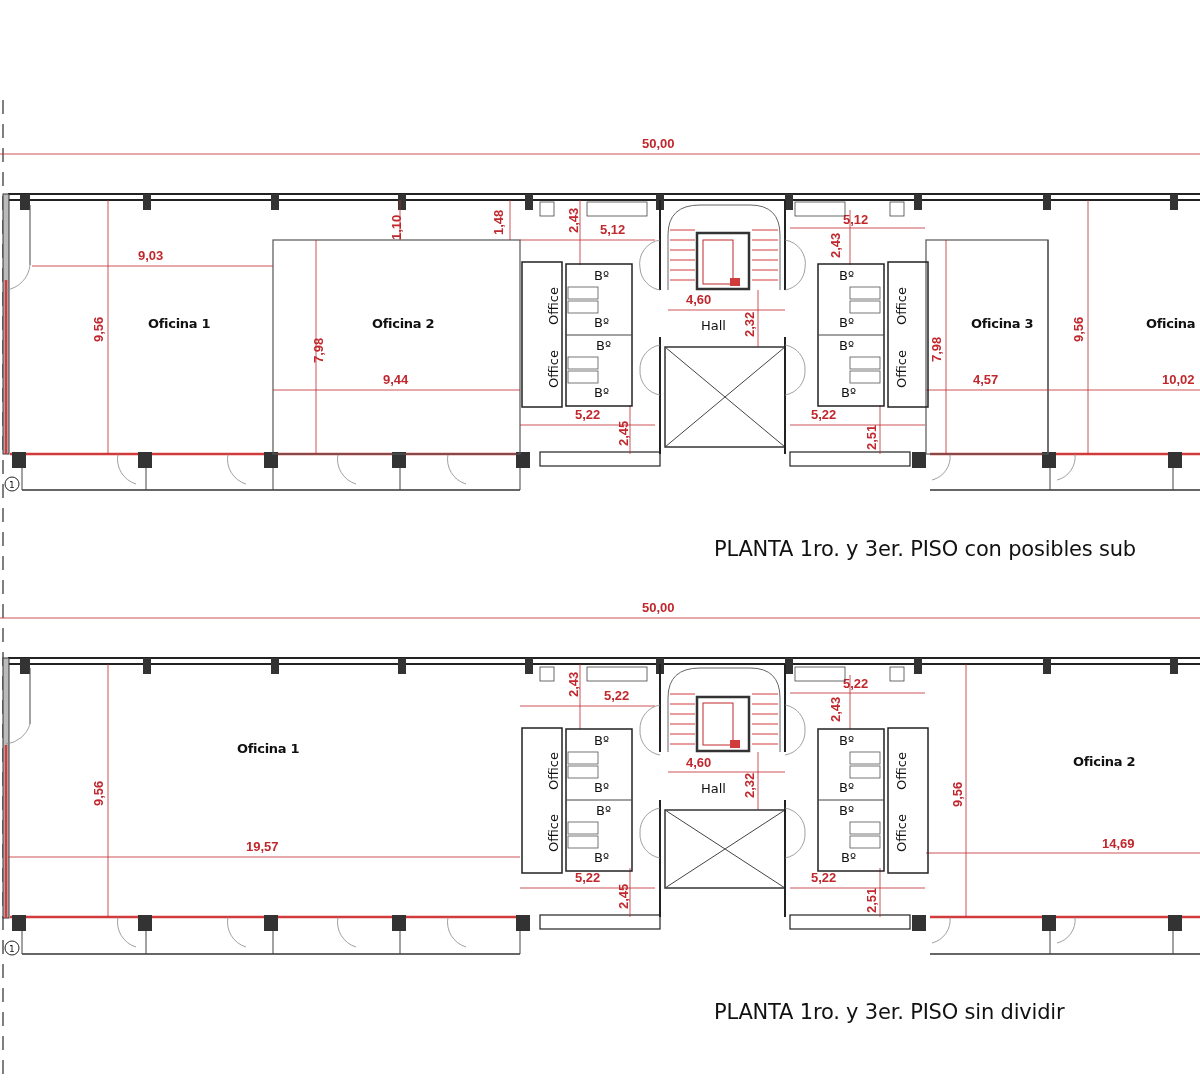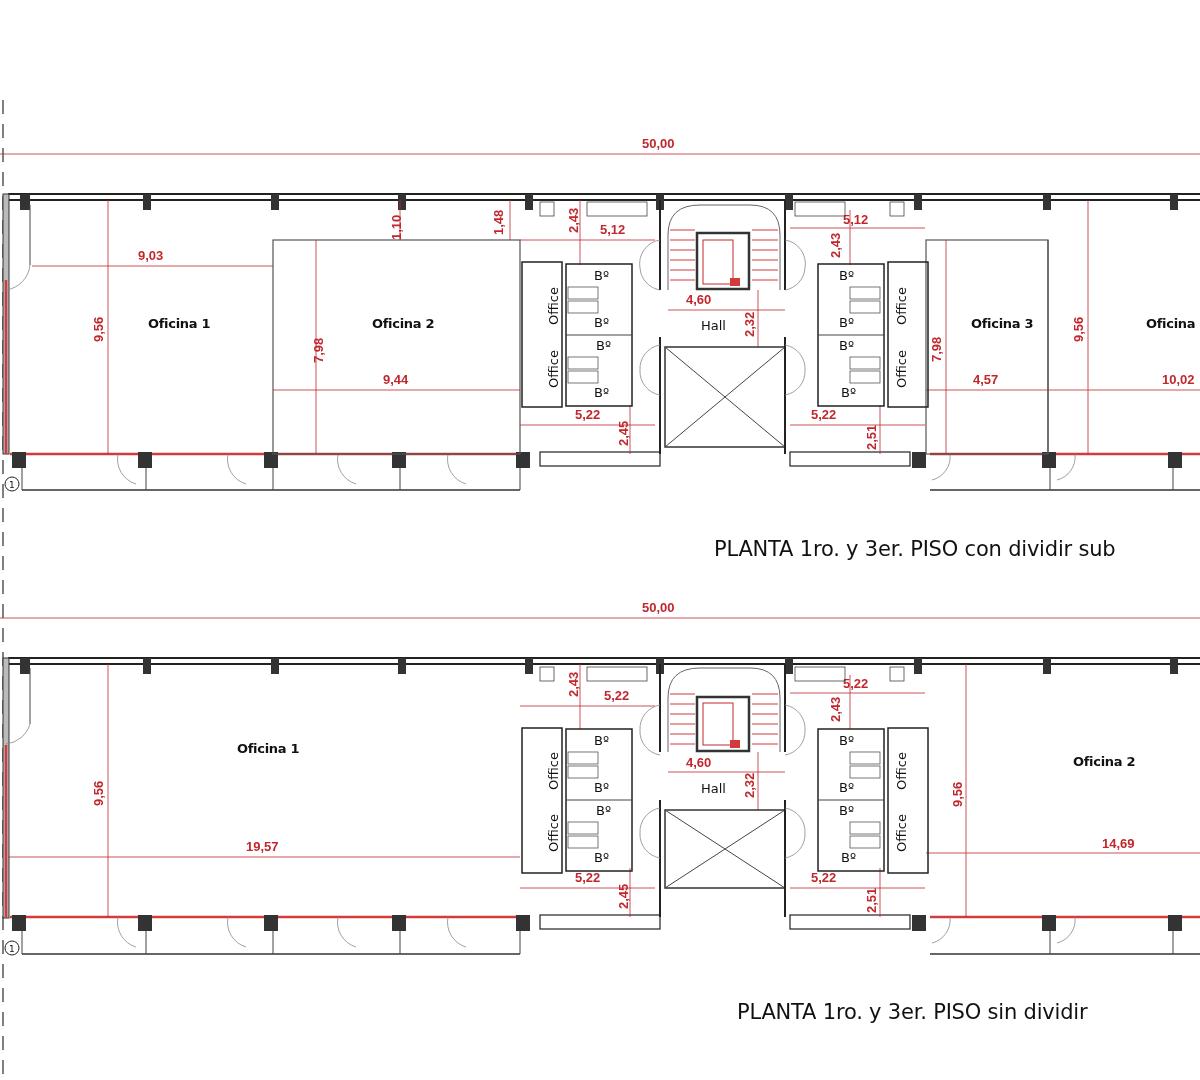--- a/index.html
+++ b/index.html
@@ -355,14 +355,14 @@
       <text class="small" x="839" y="815">Bº</text>
       <text class="small" x="841" y="862">Bº</text>
       <text class="small" transform="translate(906,790) rotate(-90)">Office</text>
       <text class="small" transform="translate(906,852) rotate(-90)">Office</text>
       <rect x="795" y="667" width="50" height="14" fill="none" stroke="#444" stroke-width="0.8"></rect>
       <rect x="890" y="667" width="14" height="14" fill="none" stroke="#444" stroke-width="0.8"></rect>
     </g>
   </g>
 </svg>
 
-<div class="caption" style="left:714px; top:537px;">PLANTA 1ro. y 3er. PISO con dividir sub</div>
-<div class="caption" style="left:737px; top:1000px;text-align:right;">PLANTA 1ro. y 3er. PISO sin dividir</div>
+<div class="caption" style="left:714px; top:537px;">PLANTA 1ro. y 3er. PISO con posibles sub</div>
+<div class="caption" style="left:714px; top:1000px;text-align:right;">PLANTA 1ro. y 3er. PISO sin dividir</div>
 
 </body></html>

